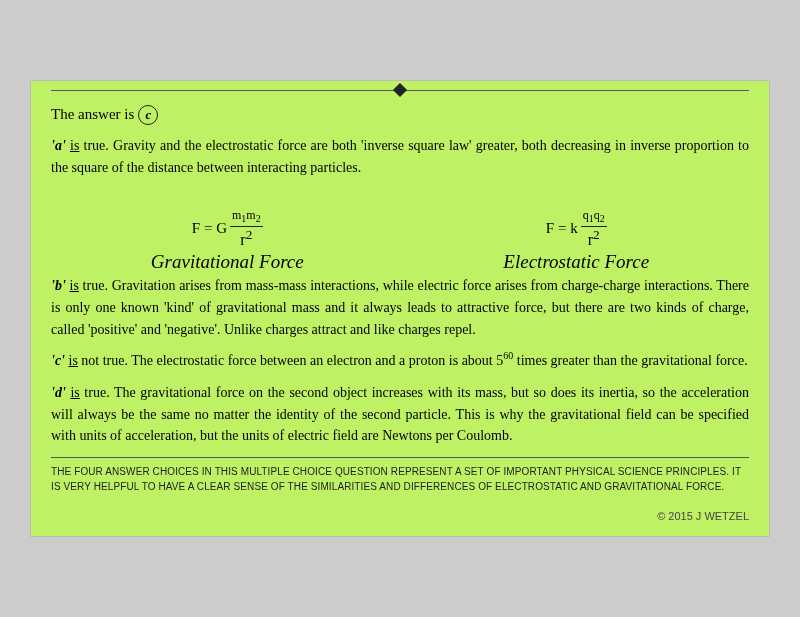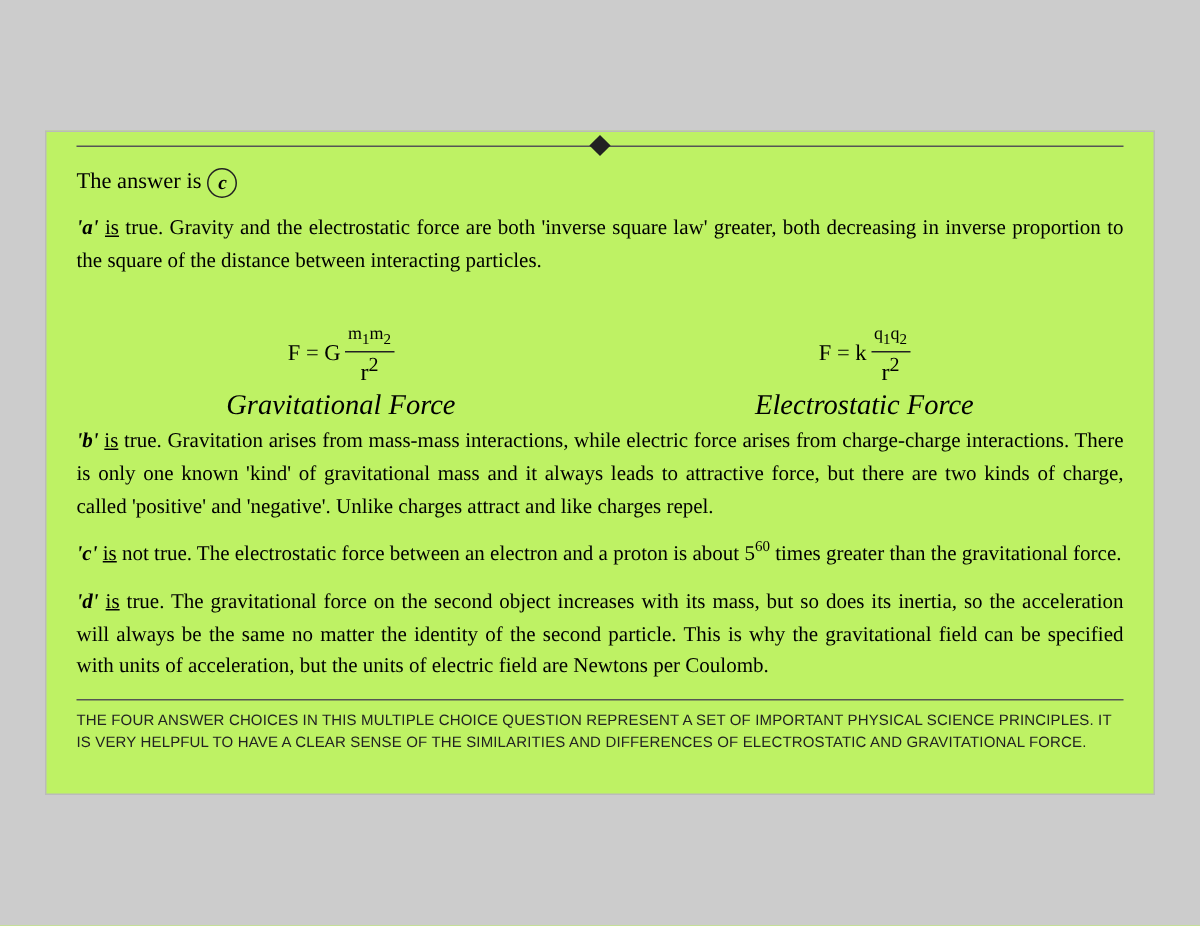--- a/index.html
+++ b/index.html
@@ -225,14 +225,15 @@
     </p>
 
     <p class="paragraph">
       <span class="letter">'d'</span>
       <span class="underline">is</span><span> true.  The gravitational force on the second object increases with its mass, but so does its inertia, so the acceleration will always be the same no matter the identity of the second particle.  This is why the gravitational field can be specified with units of acceleration, but the units of electric field are Newtons per Coulomb.</span>
     </p>
 
     <hr class="bottom-rule">
 
     <p class="footer-note">THE FOUR ANSWER CHOICES IN THIS MULTIPLE CHOICE QUESTION REPRESENT A SET OF IMPORTANT PHYSICAL SCIENCE PRINCIPLES.  IT IS VERY HELPFUL TO HAVE A CLEAR SENSE OF THE SIMILARITIES AND DIFFERENCES OF ELECTROSTATIC AND GRAVITATIONAL FORCE.</p>
+    <p class="copyright">© 2015 J WETZEL</p>
   </div>
 </div>
 
 </body></html>

